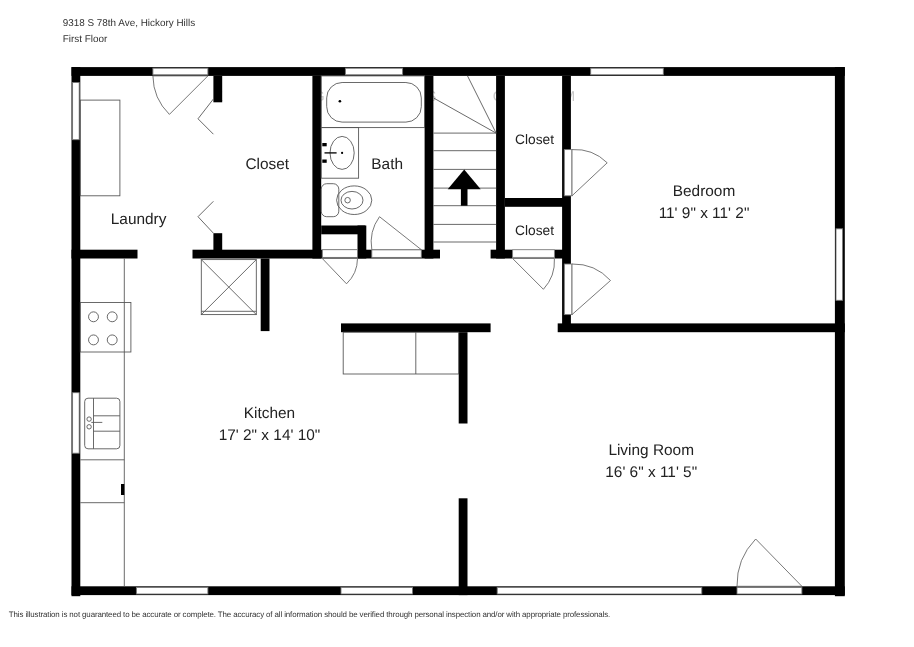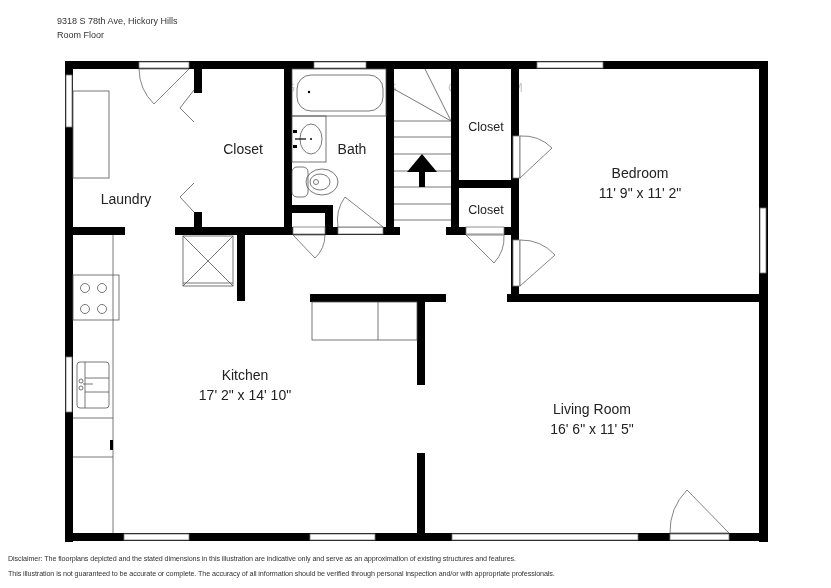--- a/index.html
+++ b/index.html
@@ -14,21 +14,21 @@
     .thin { fill: none; stroke: #555; stroke-width: 0.8; }
     .win { fill: #fff; stroke: #777; stroke-width: 0.8; }
     .door { fill: #fff; stroke: #666; stroke-width: 0.8; }
     .wm { fill: #c8c8c8; font-size: 13px; font-family: "Liberation Sans", sans-serif; }
   </style>
 </head>
 <body>
 
 <div class="header">
   <div>9318 S 78th Ave, Hickory Hills</div>
-  <div>Room Floor</div>
+  <div>First Floor</div>
 </div>
 
 <svg class="plan" width="831" height="588" viewBox="0 0 831 588">
 
   <g>
     <text class="wm" x="194" y="92">E</text>
     <text class="wm" x="285" y="92">G</text>
     <text class="wm" x="388" y="92">S</text>
     <text class="wm" x="448" y="92">C</text>
     <text class="wm" x="512" y="92">M</text>
@@ -208,15 +208,14 @@
     <text class="room-label" x="245" y="380" font-size="14" text-anchor="middle">Kitchen</text>
     <text class="room-label" x="245" y="400" font-size="14" text-anchor="middle">17' 2" x 14' 10"</text>
   </g>
   <g>
     <text class="room-label" x="592" y="414" font-size="14" text-anchor="middle">Living Room</text>
     <text class="room-label" x="592" y="434" font-size="14" text-anchor="middle">16' 6" x 11' 5"</text>
   </g>
 </svg>
 
 <div class="disclaimer">
-  <div>Disclaimer: The floorplans depicted and the stated dimensions in this illustration are indicative only and serve as an approximation of existing structures and features.</div>
   <div>This illustration is not guaranteed to be accurate or complete. The accuracy of all information should be verified through personal inspection and/or with appropriate professionals.</div>
 </div>
 
 </body></html>

